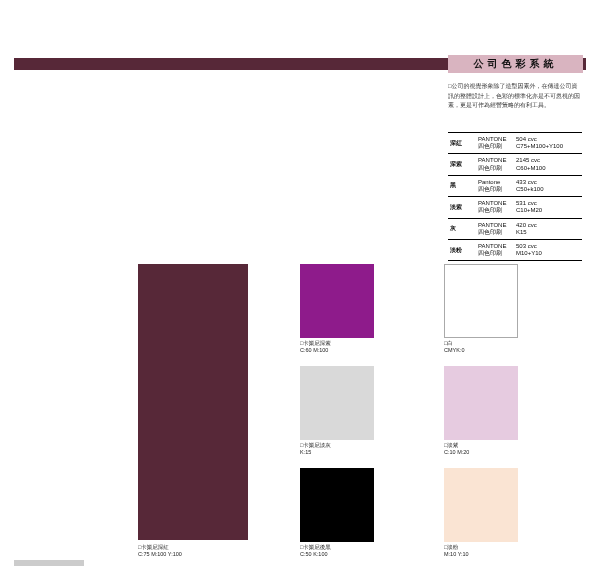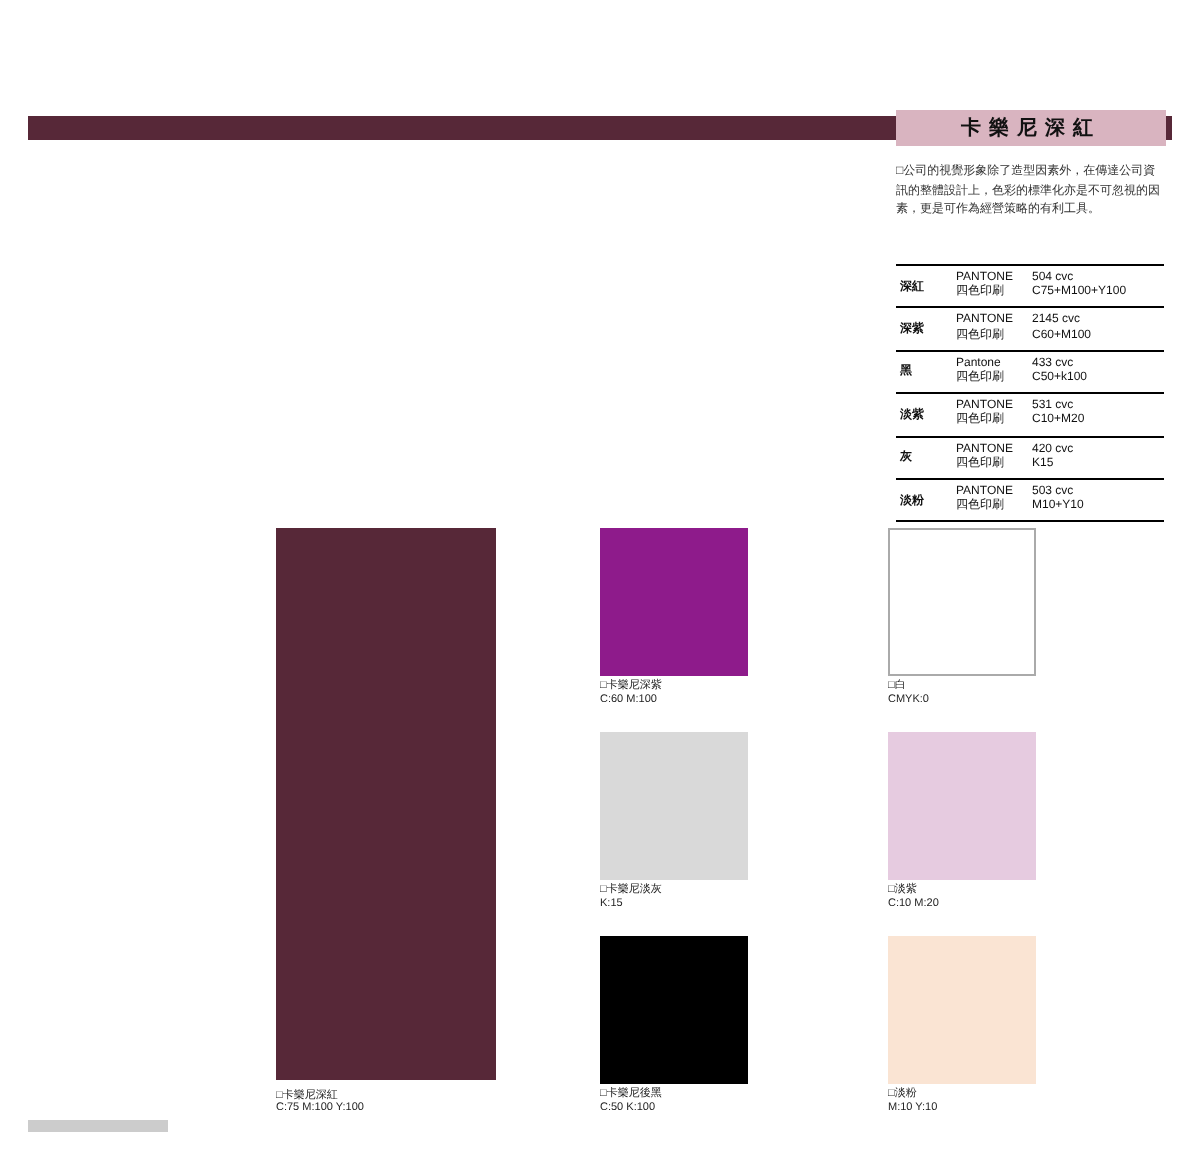--- a/index.html
+++ b/index.html
@@ -25,21 +25,21 @@
   .s4 { left: 430px; top: 120px; } .s4 .box { background: #e6cbe0; }
   .s5 { left: 286px; top: 222px; } .s5 .box { background: #000; }
   .s6 { left: 430px; top: 222px; } .s6 .box { background: #fae4d3; }
   .footbar { position: absolute; left: 14px; bottom: 10px; width: 70px; height: 6px; background: #ccc; }
 </style>
 </head>
 <body>
 
 <div class="topbar"></div>
 <div class="title-box">
-  <span>卡樂尼深紅</span>
+  <span>公司色彩系統</span>
 </div>
 
 <div class="intro">□公司的視覺形象除了造型因素外，在傳達公司資訊的整體設計上，色彩的標準化亦是不可忽視的因素，更是可作為經營策略的有利工具。</div>
 
 <div class="tbl">
   <div class="row">
     <div class="c1">深紅</div>
     <div class="c2"><span>PANTONE</span><br><span>四色印刷</span></div>
     <div class="c3"><span>504 cvc</span><br><span>C75+M100+Y100</span></div>
   </div>

